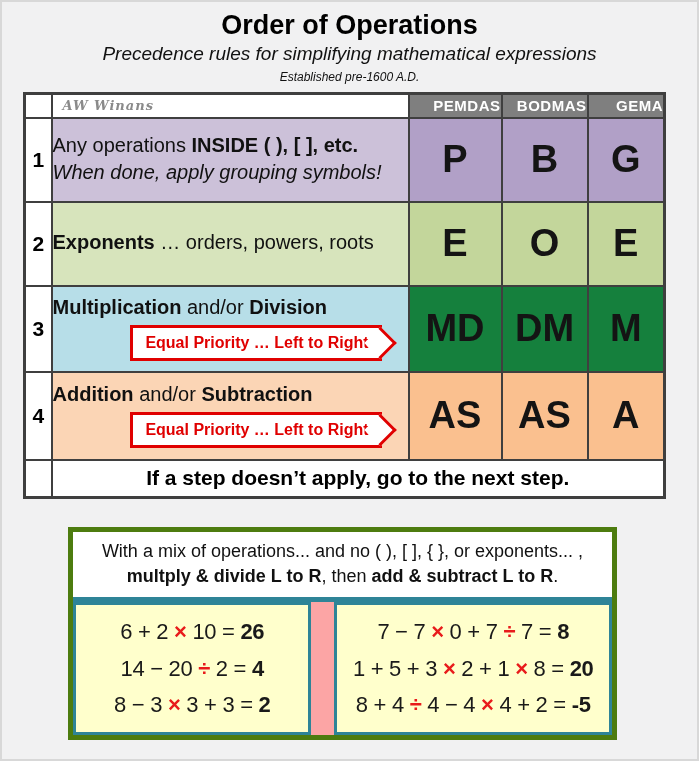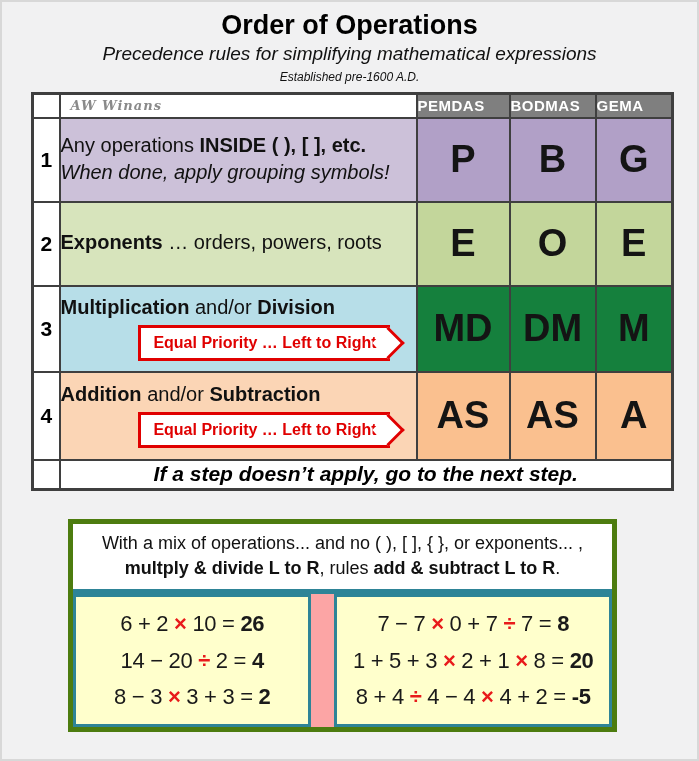--- a/index.html
+++ b/index.html
@@ -6,38 +6,38 @@
   body { width:699px; height:761px; background:#F1F1F2; font-family:"Liberation Sans", sans-serif; }
   .page { width:699px; height:761px; background:#F1F1F2; border:2px solid #D8D8D8; padding-top:8px; overflow:hidden; }
 
   
   .hdr { text-align:center; }
   .hdr h1 { font-size:27px; font-weight:bold; color:#000; margin-bottom:2px; }
   .hdr .sub { font-size:19px; color:#111; margin-bottom:5px;font-style:italic; }
   .hdr .tag { font-size:12px; font-style:italic; color:#111; margin-bottom:8px; }
 
   
-  table.rules { border-collapse:collapse; table-layout:fixed; width:640px; margin-left:29px; border:3px solid #3F3F3F; }
+  table.rules { border-collapse:collapse; table-layout:fixed; width:640px; margin-left:21px; border:3px solid #3F3F3F; }
   table.rules td { border:2px solid #3F3F3F; vertical-align:middle; }
   td.numcol { width:27px; background:#fff; text-align:center; font-weight:bold; font-size:21px; color:#000; }
   td.sig-cell { background:#fff; font-family:"DejaVu Serif", serif; font-style:italic; font-size:13px; font-weight:bold; color:#8a8a8a; padding-left:10px; letter-spacing:1px; }
-  td.sys { background:#7F7F7F; color:#fff; font-weight:bold; font-size:15px; text-align:left; letter-spacing:.5px; }
+  td.sys { background:#7F7F7F; color:#fff; font-weight:bold; font-size:15px; text-align:right; letter-spacing:.5px; }
   tr.head-row td { height:24px; }
   td.desc { padding:4px 4px 6px 0; font-size:20px; color:#111; line-height:1.32; }
   td.letter { text-align:center; font-weight:bold; font-size:38px; color:#141414; }
   .c-purple-l { background:#CCC1D9; } .c-purple { background:#B1A0C7; }
   .c-green-l  { background:#D7E4BC; } .c-green  { background:#C3D69B; }
   .c-blue-l   { background:#B7DEE8; } .c-blue   { background:#15803d; }
   .c-orange-l { background:#FBD5B5; } .c-orange { background:#FAC08F; }
   tr.r1 td { height:84px; }
   tr.r2 td { height:84px; }
   tr.r3 td { height:86px; }
   tr.r4 td { height:88px; }
   .ital { font-style:italic; }
-  td.foot { background:#fff; text-align:center; font-weight:bold; font-style:italic; font-size:21px; height:30px; color:#000; }
+  td.foot { background:#fff; text-align:center; font-weight:bold; font-size:21px; height:38px; color:#000; }
 
   
   .badge-row { display:flex; justify-content:flex-end; padding-right:22px; margin-top:5px; }
   .badge { position:relative; display:inline-block; background:#fff; border:3px solid #E00000; color:#E00000; font-weight:bold; font-size:16px; padding:4px 10px 5px 12px; white-space:nowrap; }
   .badge .tip { position:absolute; top:50%; right:-13px; width:23px; height:23px; background:#fff; border-top:3px solid #E00000; border-right:3px solid #E00000; transform:translateY(-50%) rotate(45deg); }
 
   
   .bottom-box { margin:28px 0 0 66px; width:549px; border:5px solid #4d7c0f; background:#fff; }
   .note { background:#fff; text-align:center; font-size:18px; color:#111; padding:7px 4px 8px; line-height:1.4; border-bottom:5px solid #2E8497; }
   .ex-row { display:flex; gap:23px; background:#fca5a5; }
@@ -126,21 +126,21 @@
       <tr>
         <td class="numcol"></td>
         <td class="foot" colspan="4">If a step doesn’t apply, go to the next step.</td>
       </tr>
     </tbody>
   </table>
 
   <div class="bottom-box">
     <div class="note">
       <div>With a mix of operations... and no ( ), [ ], { }, or exponents... ,</div>
-      <div><b>multply &amp; divide L to R</b><span>, rules </span><b>add &amp; subtract L to R</b><span>.</span></div>
+      <div><b>multply &amp; divide L to R</b><span>, then </span><b>add &amp; subtract L to R</b><span>.</span></div>
     </div>
     <div class="ex-row">
       <div class="panel left">
         <div class="eq"><span>6 + 2 </span><span class="op">×</span><span> 10 = </span><span class="res">26</span></div>
         <div class="eq"><span>14 − 20 </span><span class="op">÷</span><span> 2 = </span><span class="res">4</span></div>
         <div class="eq"><span>8 − 3 </span><span class="op">×</span><span> 3 + 3 = </span><span class="res">2</span></div>
       </div>
       <div class="panel right">
         <div class="eq"><span>7 − 7 </span><span class="op">×</span><span> 0 + 7 </span><span class="op">÷</span><span> 7 = </span><span class="res">8</span></div>
         <div class="eq"><span>1 + 5 + 3 </span><span class="op">×</span><span> 2 + 1 </span><span class="op">×</span><span> 8 = </span><span class="res">20</span></div>

